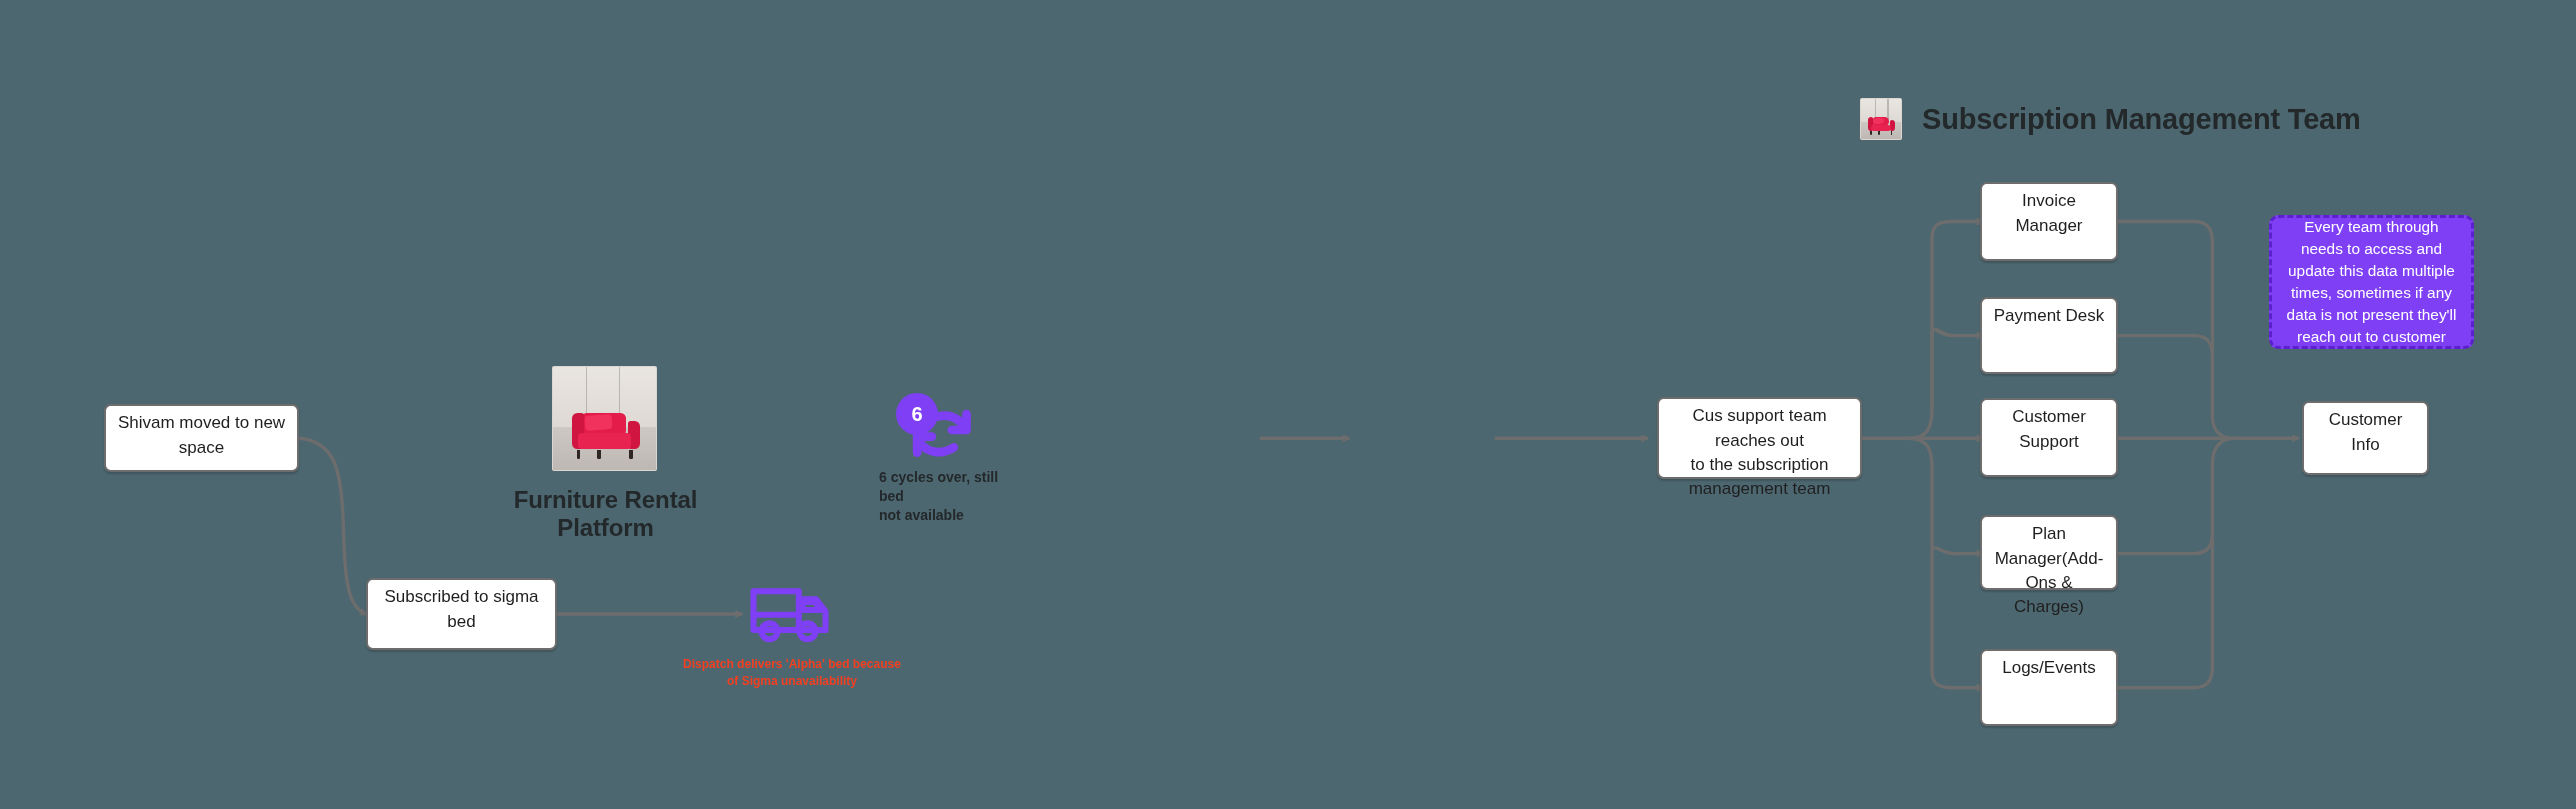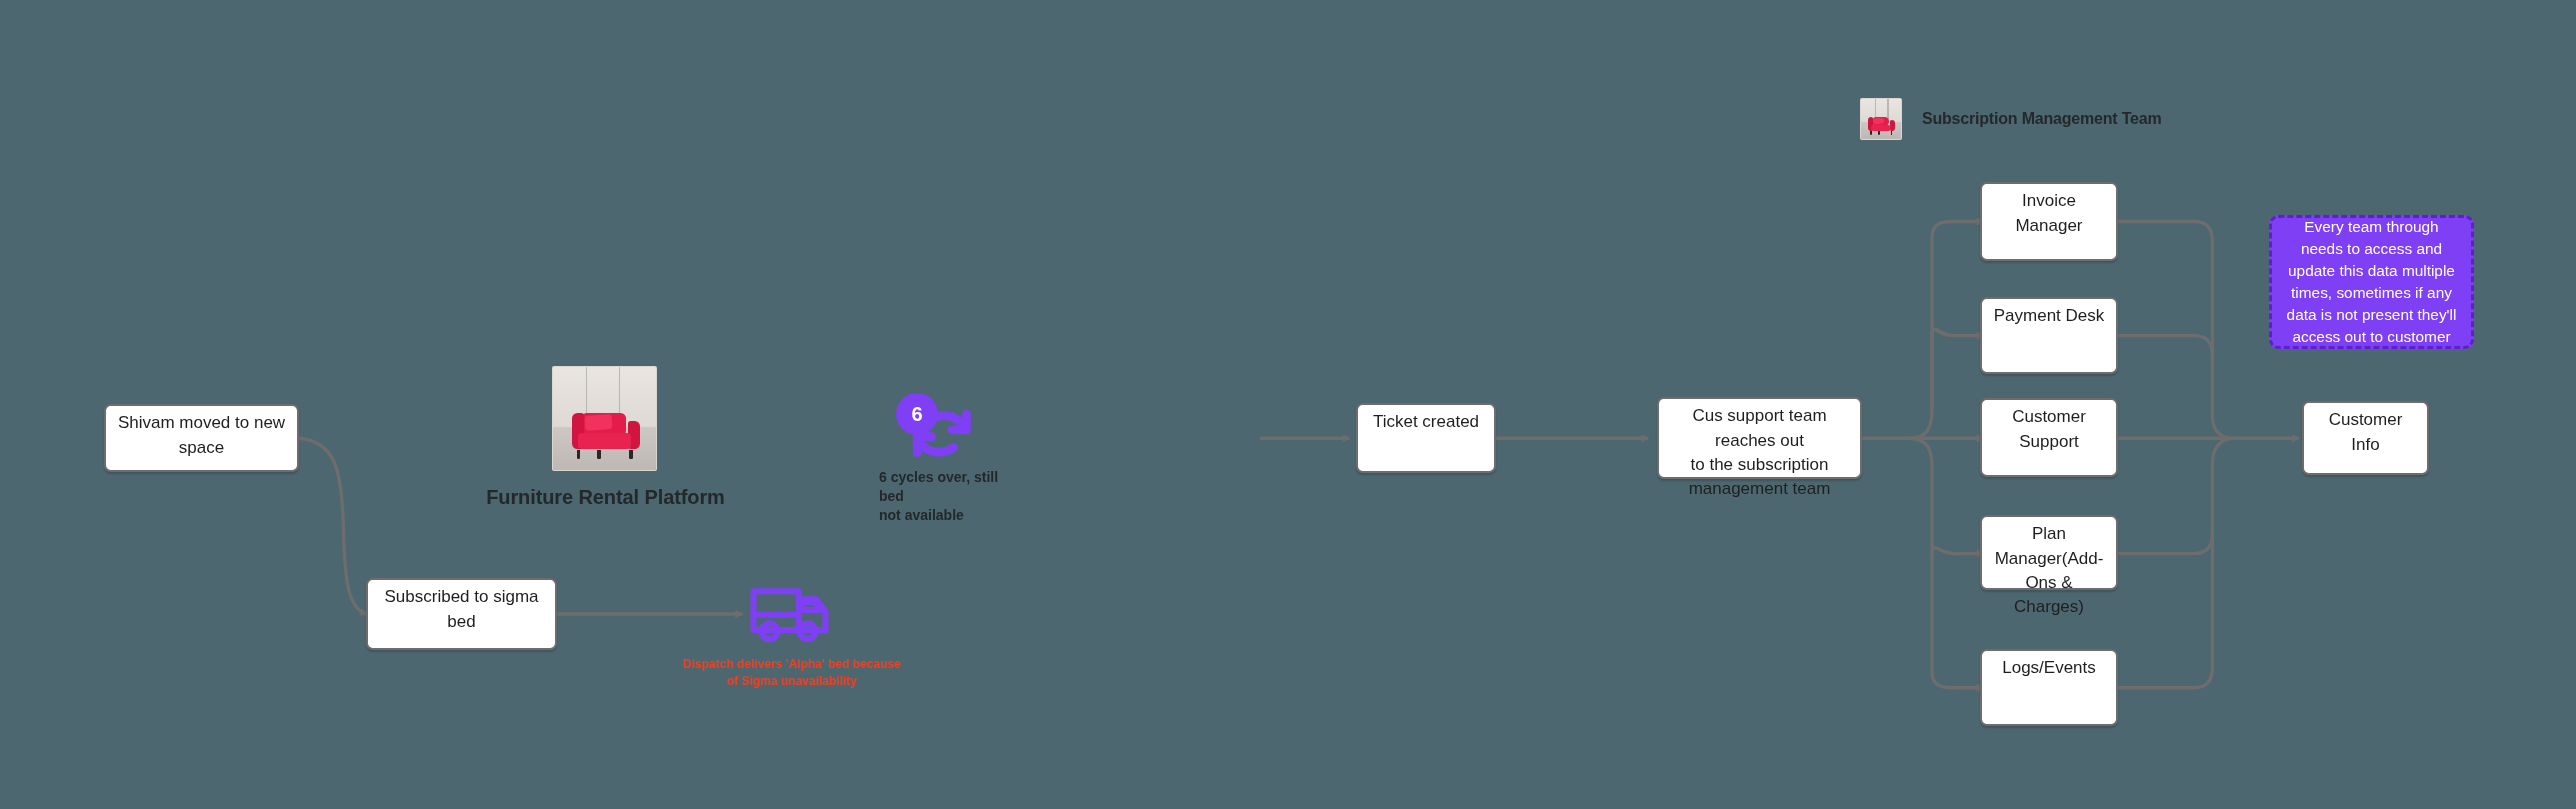--- a/index.html
+++ b/index.html
@@ -82,21 +82,21 @@
     position: absolute; z-index: 3;
     text-align: center;
     color: #23282b;
     font-weight: bold;
     letter-spacing: -0.1px;
   }
 
   
   #team-header { position: absolute; z-index: 3; display: flex; align-items: center; gap: 20px; }
   #team-header .thumb { width: 42px; height: 42px; }
-  #team-header .title { font-size: 16px; font-weight: bold; color: #23282b; letter-spacing: -0.2px; white-space: nowrap; }
+  #team-header .title { font-size: 29px; font-weight: bold; color: #23282b; letter-spacing: -0.2px; white-space: nowrap; }
 
   
   #cycles { position: absolute; z-index: 3; width: 121px; }
   #cycles .glyph { position: relative; width: 87px; height: 70px; margin: 0 auto; }
   #cycles .badge {
     position: absolute; left: 0; top: 0;
     width: 42px; height: 42px; border-radius: 50%;
     background: #7f3ff5; color: #fff;
     font-size: 20px; font-weight: bold;
     display: flex; align-items: center; justify-content: center;
@@ -177,21 +177,21 @@
           <i class="arm-l"></i>
           <i class="arm-r"></i>
         <i class="seat"></i>
           <i class="cush"></i>
         <i class="leg l1"></i>
           <i class="leg l2"></i>
           <i class="leg l3"></i>
       </div>
     </div>
   </div>
-  <div class="caption" style="left:485px; top:486px; width:241px; font-size:20px;">
+  <div class="caption" style="left:485px; top:486px; width:241px; font-size:24px;">
     <span>Furniture Rental Platform</span>
   </div>
 
   <div id="cycles" style="left:879px; top:393px;">
     <div class="glyph">
       <div class="badge">
         <span>6</span>
       </div>
       <svg width="87" height="70" viewBox="0 0 130 105">
         <path d="M50,36 C70,28 88,34 96,48" fill="none" stroke="#7f3ff5" stroke-width="13" stroke-linecap="round"></path>
@@ -217,23 +217,20 @@
         <circle cx="93" cy="80" r="12"></circle>
       </g>
     </svg>
   </div>
   <div class="redtext" style="left:641px; top:656px; width:302px;">
     <div>Dispatch delivers 'Alpha' bed because</div>
     <div>of Sigma unavailability</div>
   </div>
 
 
-  <div class="node" style="left:1356px; top:403px; width:140px; height:70px;">
-    <span>Ticket created</span>
-  </div>
 
   <div class="node" style="left:1657px; top:397px; width:205px; height:82px;">
     <div>
       <span>Cus support team reaches out</span>
       <span>to the subscription</span>
       <span>management team</span>
     </div>
   </div>
 
   <div id="team-header" style="left:1860px; top:98px;">
@@ -282,18 +279,18 @@
   <div class="node" style="left:2302px; top:401px; width:127px; height:74px;">
     <span>Customer Info</span>
   </div>
 
   <div class="note" style="left:2269px; top:215px; width:205px; height:134px;">
     <div>
       <span>Every team through needs to</span>
       <span>access and update this data</span>
       <span>multiple times, sometimes if</span>
       <span>any data is not present they'll</span>
-      <span>access out to customer</span>
+      <span>reach out to customer</span>
     </div>
   </div>
 
 </div>
 
 
 </body></html>

